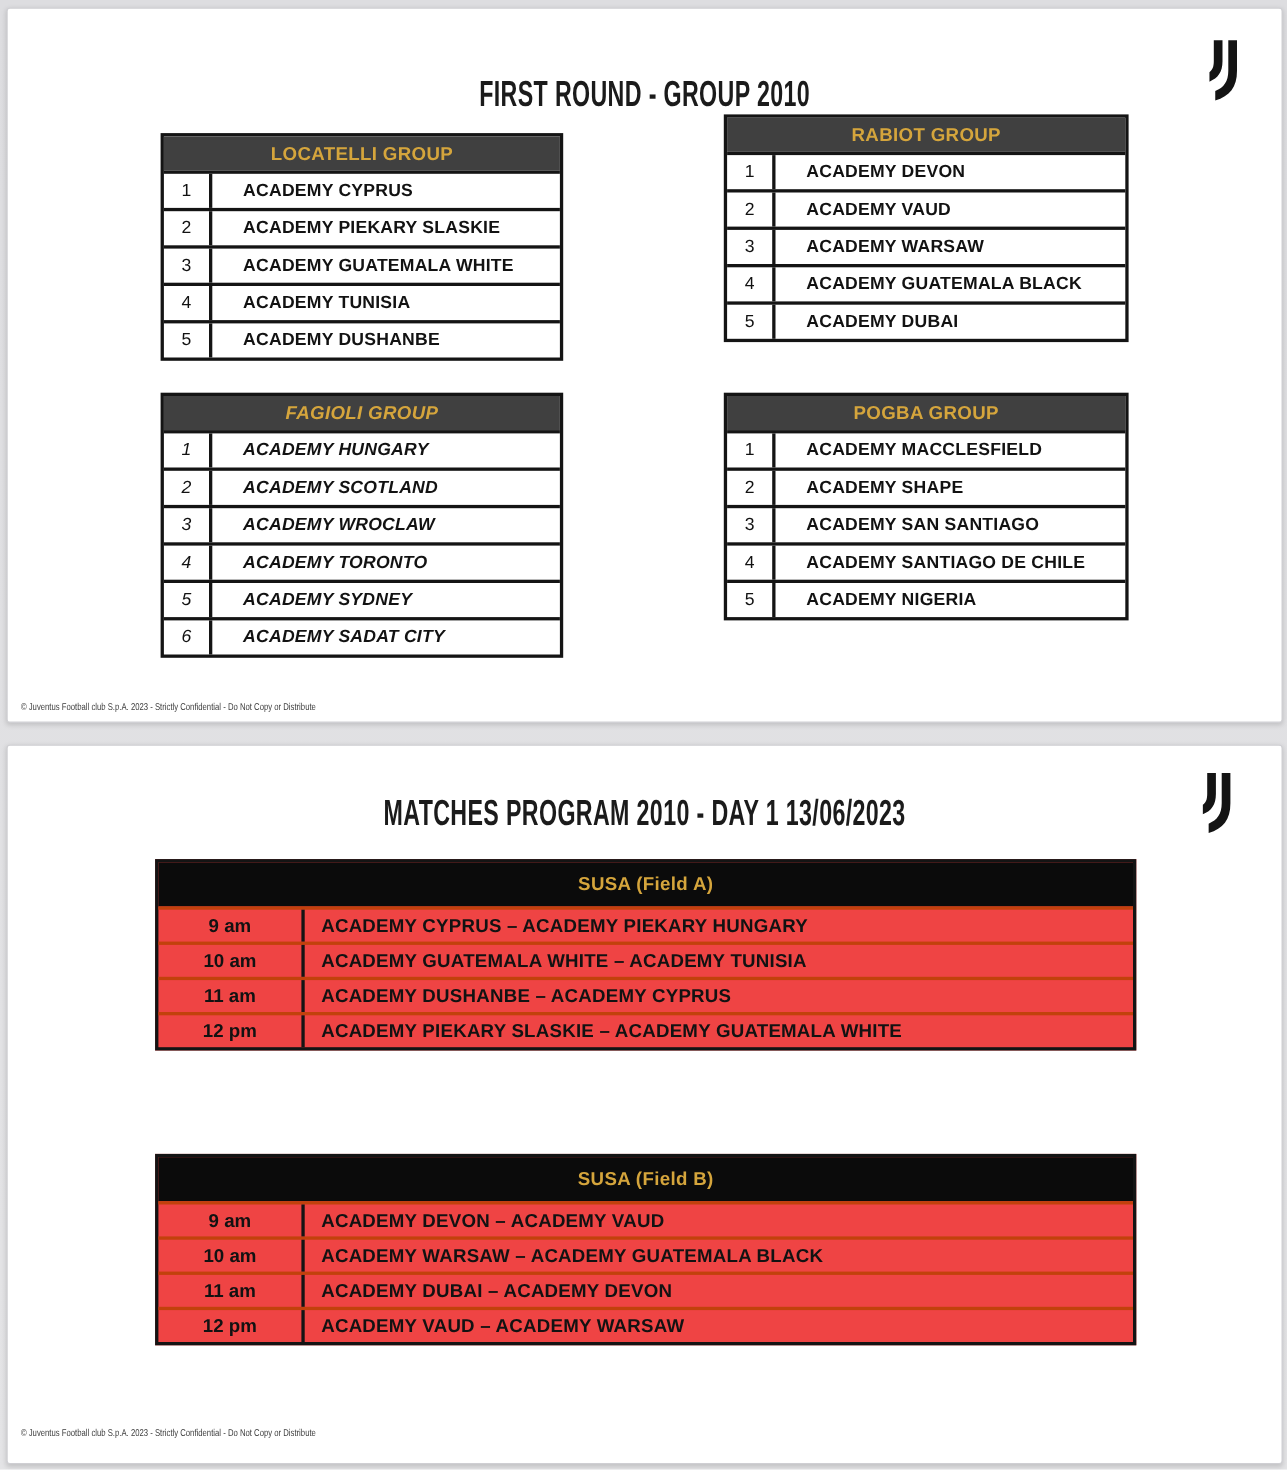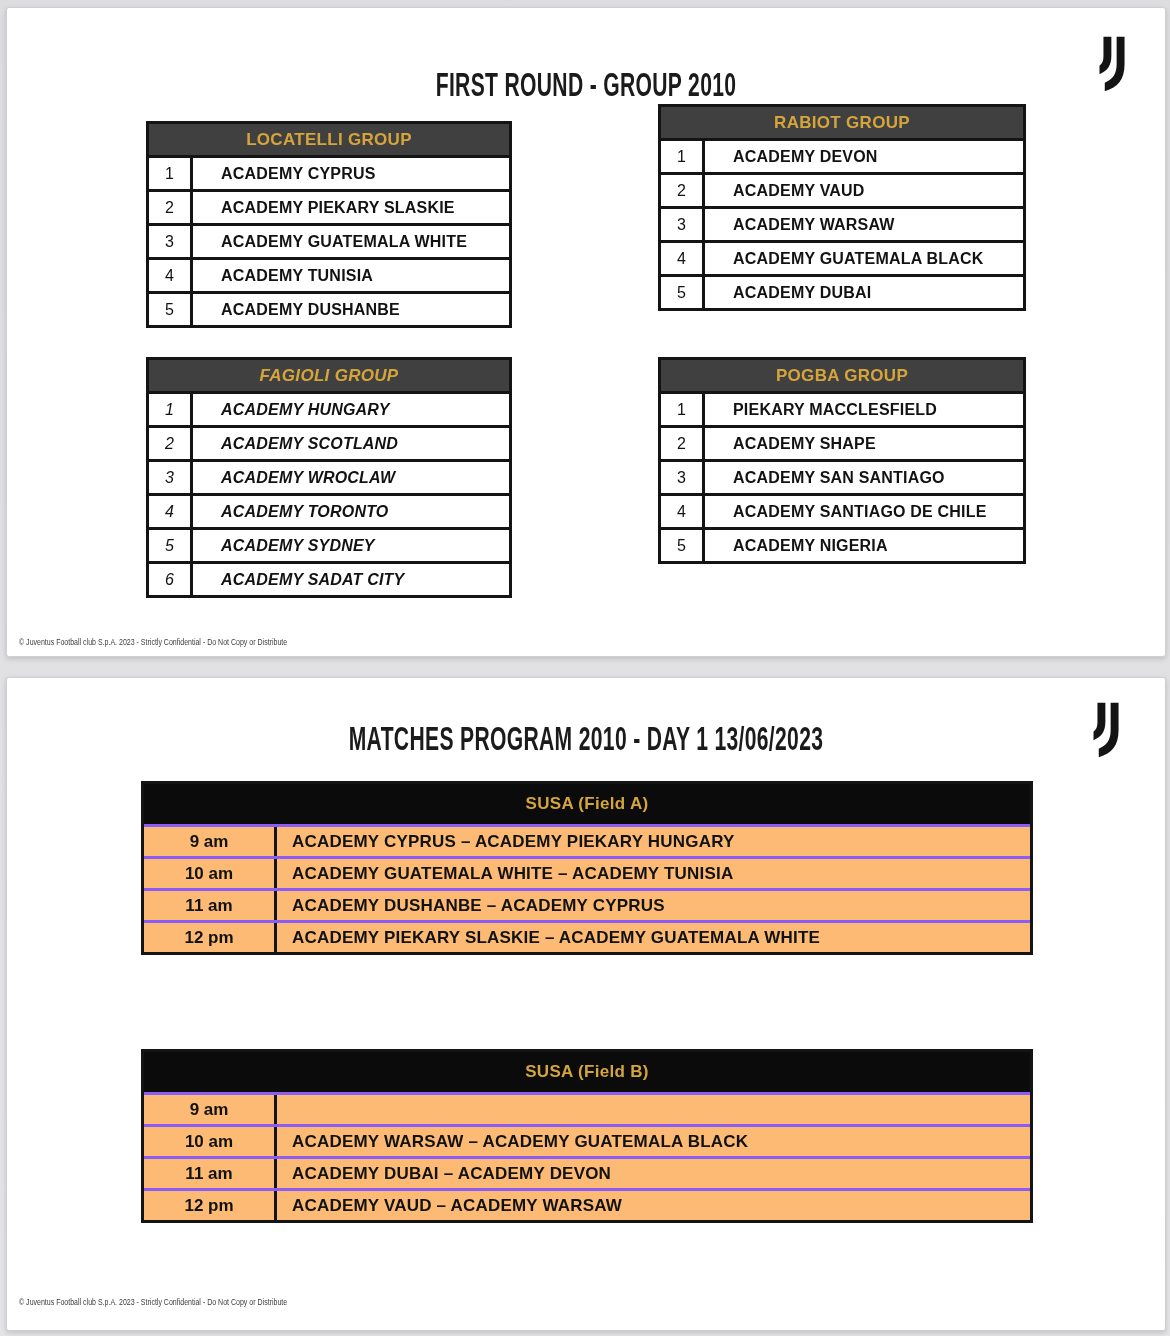--- a/index.html
+++ b/index.html
@@ -61,32 +61,32 @@
     font-weight:bold;letter-spacing:.2px;white-space:nowrap;
   }
   #group-locatelli{left:139px;top:113px;}
   #group-rabiot  {left:651px;top:96px;width:368px;}
   #group-fagioli {left:139px;top:349px;font-style:italic;}
   #group-pogba   {left:651px;top:349px;width:368px;}
 
   
   .match-table{
     position:absolute;left:134px;width:892px;
-    border:3px solid #141414;background:#fdba74;
+    border:3px solid #141414;background:#ef4444;
     box-sizing:border-box;
   }
   #schedule-a{top:103px;}
   #schedule-b{top:371px;}
   .mt-header{
     height:40px;background:#0b0b0b;color:#d5a53c;
     display:flex;align-items:center;justify-content:center;
     font-size:17px;font-weight:bold;letter-spacing:.3px;
   }
   .mt-row{
-    display:flex;height:29px;border-top:3px solid #8b5cf6;
+    display:flex;height:29px;border-top:3px solid #c2410c;
     align-items:stretch;font-size:17px;color:#121212;
   }
   .mt-time{
     width:130px;flex:0 0 130px;border-right:3px solid #141414;
     display:flex;align-items:center;justify-content:center;
     font-weight:bold;
   }
   .mt-match{
     display:flex;align-items:center;padding-left:15px;
     font-weight:bold;letter-spacing:.2px;white-space:nowrap;
@@ -188,21 +188,21 @@
     <div class="gt-row">
       <div class="gt-num">6</div>
       <div class="gt-team">ACADEMY SADAT CITY</div>
     </div>
   </div>
 
   <div class="group-table" id="group-pogba">
     <div class="gt-header">POGBA GROUP</div>
     <div class="gt-row">
       <div class="gt-num">1</div>
-      <div class="gt-team">PIEKARY MACCLESFIELD</div>
+      <div class="gt-team">ACADEMY MACCLESFIELD</div>
     </div>
     <div class="gt-row">
       <div class="gt-num">2</div>
       <div class="gt-team">ACADEMY SHAPE</div>
     </div>
     <div class="gt-row">
       <div class="gt-num">3</div>
       <div class="gt-team">ACADEMY SAN SANTIAGO</div>
     </div>
     <div class="gt-row">
@@ -246,20 +246,21 @@
     <div class="mt-row">
       <div class="mt-time">12 pm</div>
       <div class="mt-match">ACADEMY PIEKARY SLASKIE – ACADEMY GUATEMALA WHITE</div>
     </div>
   </div>
 
   <div class="match-table" id="schedule-b">
     <div class="mt-header">SUSA (Field B)</div>
     <div class="mt-row">
       <div class="mt-time">9 am</div>
+      <div class="mt-match">ACADEMY DEVON – ACADEMY VAUD</div>
     </div>
     <div class="mt-row">
       <div class="mt-time">10 am</div>
       <div class="mt-match">ACADEMY WARSAW – ACADEMY GUATEMALA BLACK</div>
     </div>
     <div class="mt-row">
       <div class="mt-time">11 am</div>
       <div class="mt-match">ACADEMY DUBAI – ACADEMY DEVON</div>
     </div>
     <div class="mt-row">

